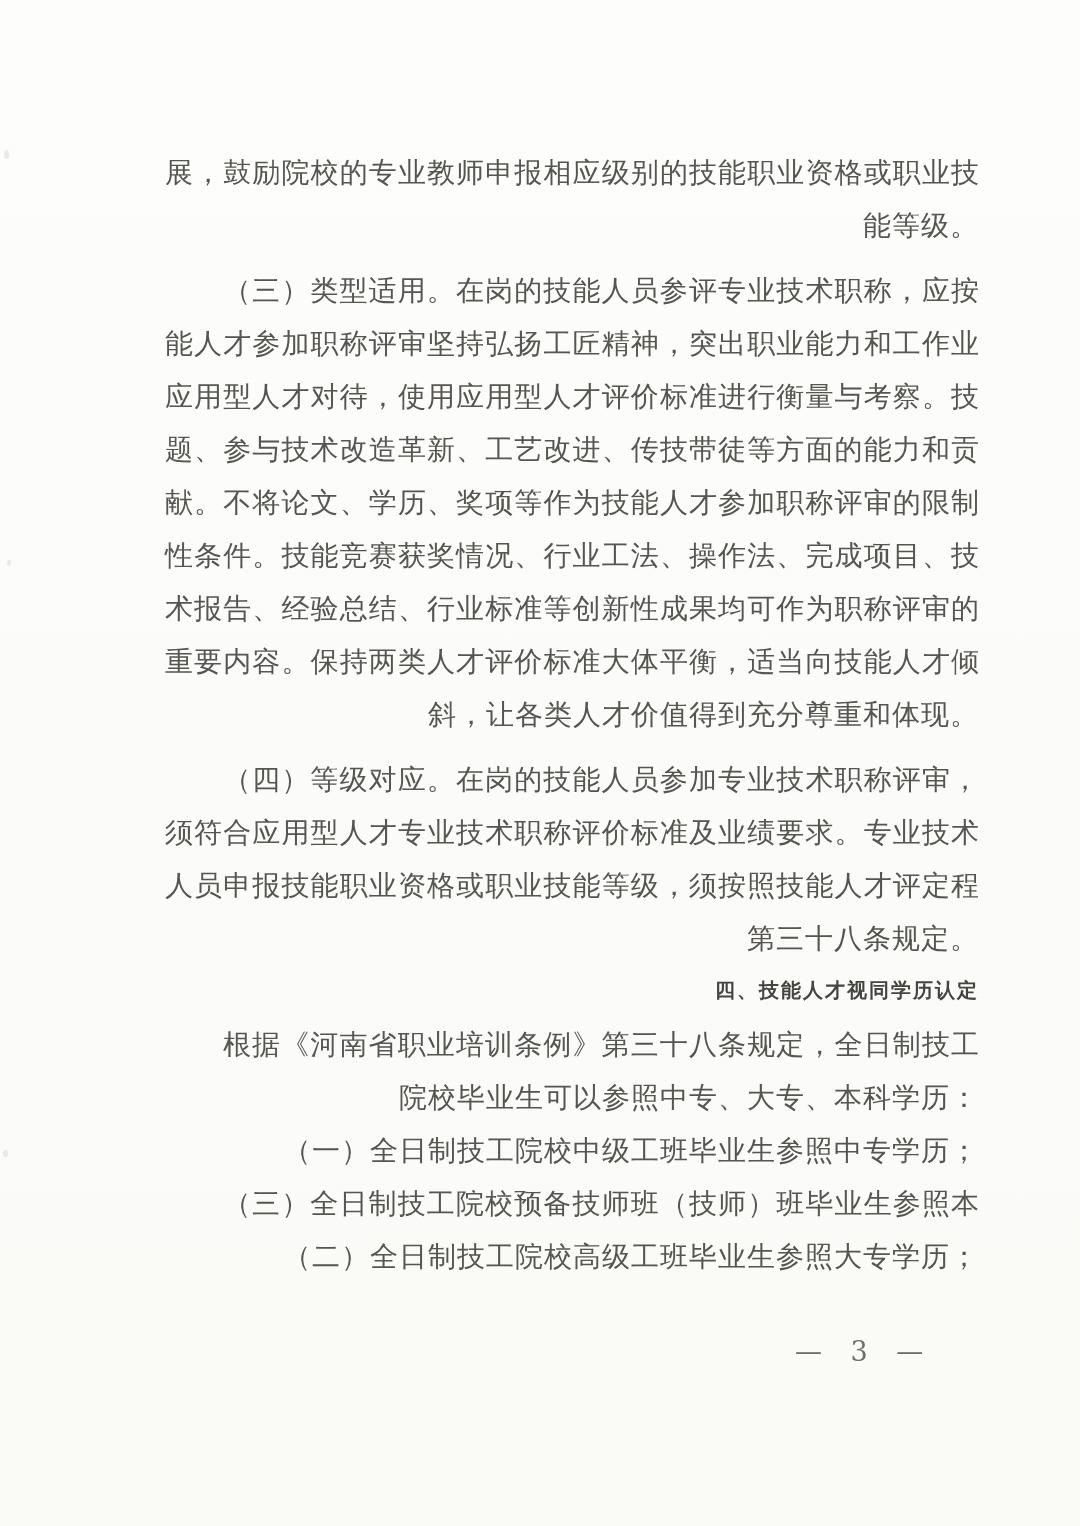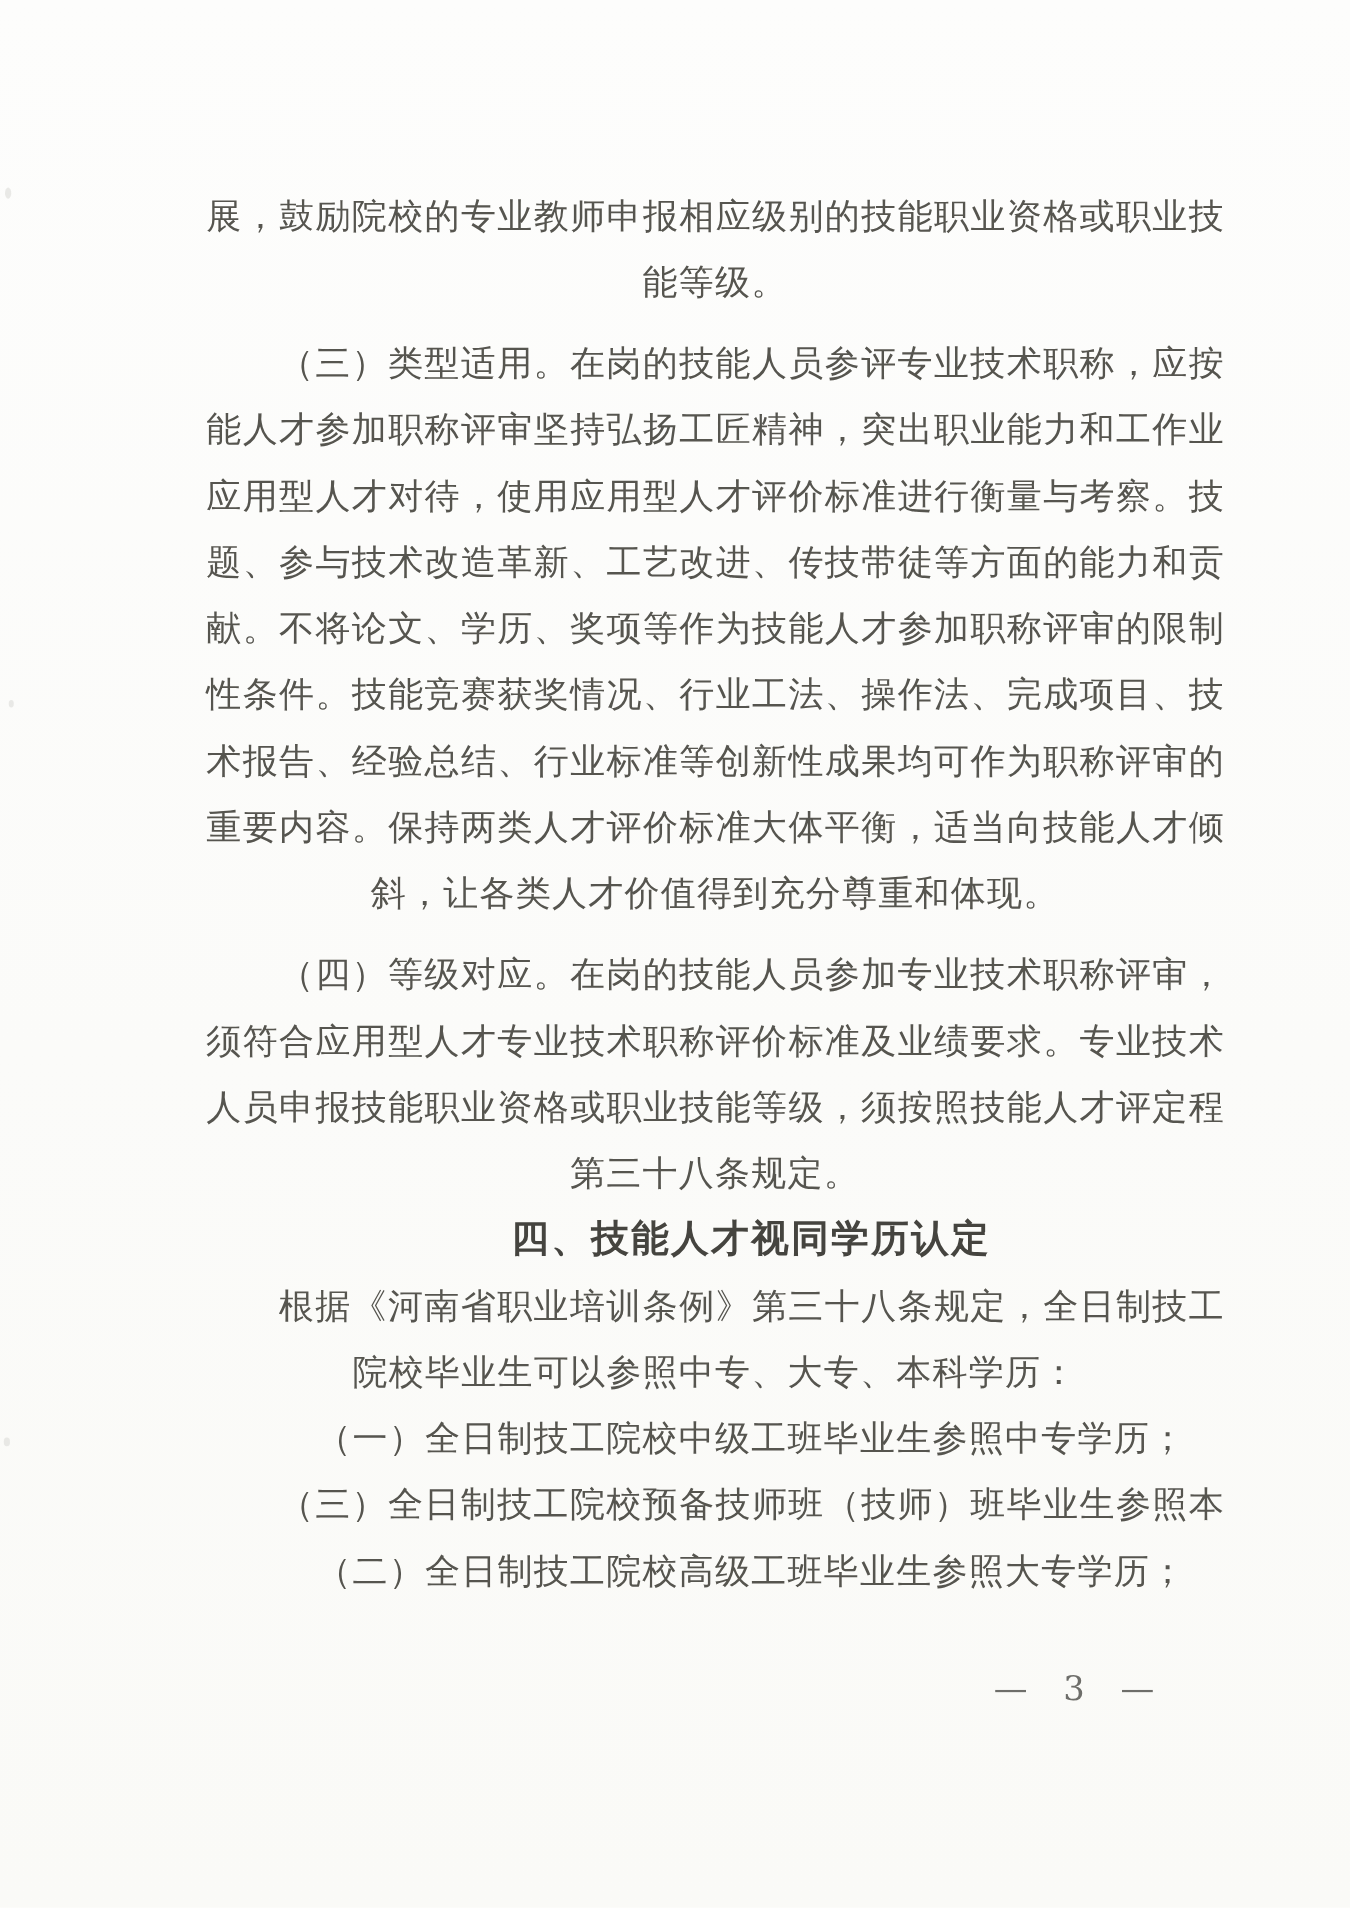--- a/index.html
+++ b/index.html
@@ -22,36 +22,36 @@
     top: 146px;
     width: 814px;
     margin-left: 20px;
   }
   .line {
     height: 53px;
     line-height: 53px;
     font-size: 28px;
     letter-spacing: 1px;
     white-space: nowrap;
-    text-align: center;
+    text-align: right;
     -webkit-font-smoothing: antialiased;
   }
   .line.justify {
     white-space: normal;
     text-align: justify;
     text-align-last: justify;
     text-justify: inter-character;
     letter-spacing: 0;
   }
   .line.indent { text-indent: 58px; }
   .line.space-before { margin-top: 12px; }
   .line.bold {
-    font-family: Liberation Sans, sans-serif;
+    font-family: Liberation Mono, monospace;
     font-weight: 700;
-    font-size: 30px;
+    font-size: 20px;
     color: #45443f;
     letter-spacing: 2px;
   }
   .page-number {
     position: absolute;
     top: 1336px;
     left: 795px;
     font-size: 27px;
     color: #6e6e6a;
     letter-spacing: 10px;

